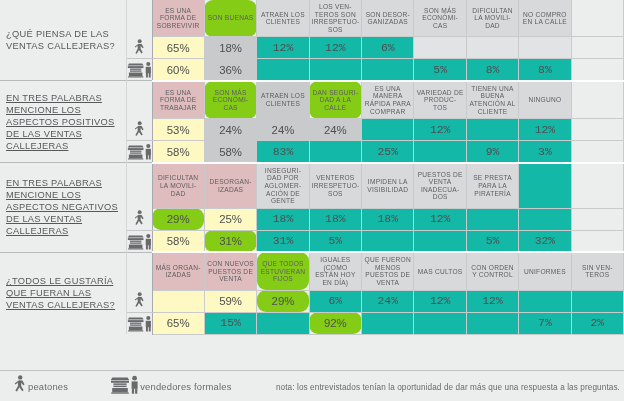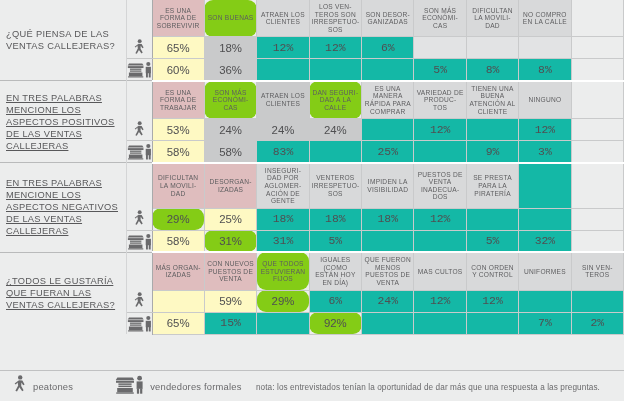--- a/index.html
+++ b/index.html
@@ -76,24 +76,24 @@
   .t-none{background:#eceded;}
 
   .sectop{border-top:2px solid #ffffff;}
 
   
   .legend{
     position:absolute;left:0;bottom:0;width:624px;height:30px;
     background:#eceded;border-top:1px solid #c0c1c2;
     display:flex;align-items:center;
   }
-  .legend .item{display:flex;align-items:center;gap:5px;margin-left:12px;}
+  .legend .item{display:flex;align-items:center;margin-left:12px;}
   .legend .txt{font-size:9.4px;color:#6a6a6c;letter-spacing:.2px;}
   .note{
-    position:absolute;right:24px;bottom:9px;
+    position:absolute;right:4px;bottom:9px;
     font-size:8.2px;color:#6a6a6c;letter-spacing:.1px;
   }
 </style>
 </head>
 <body>
 
 <div class="sheet">
 
   <table class="grid">
     <colgroup>

